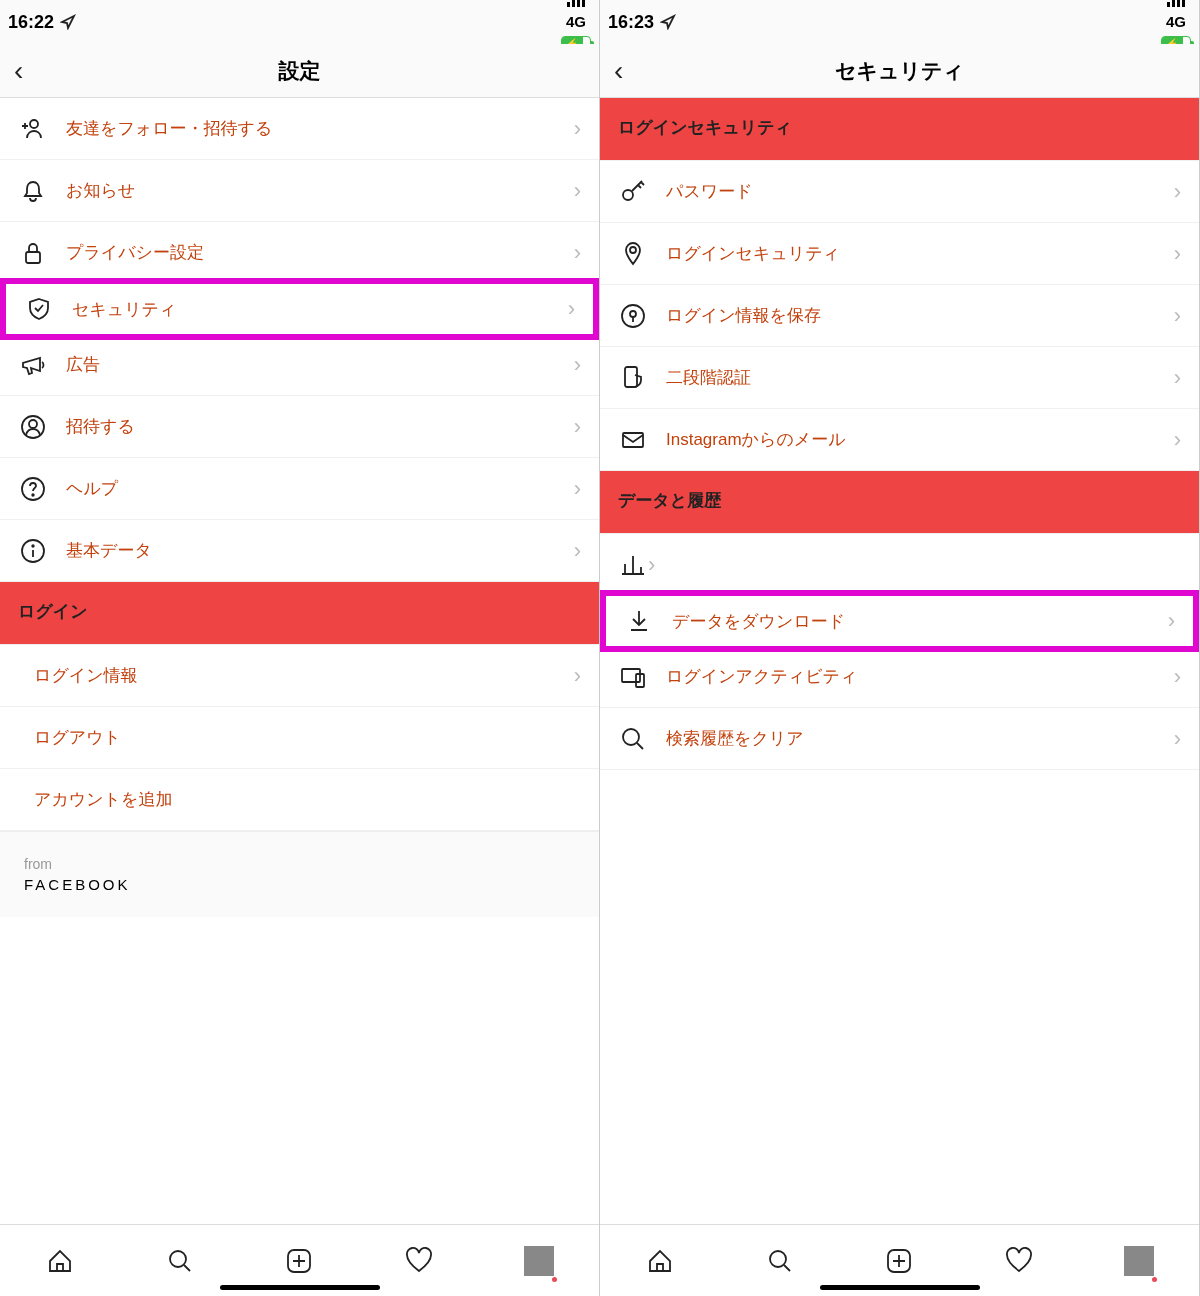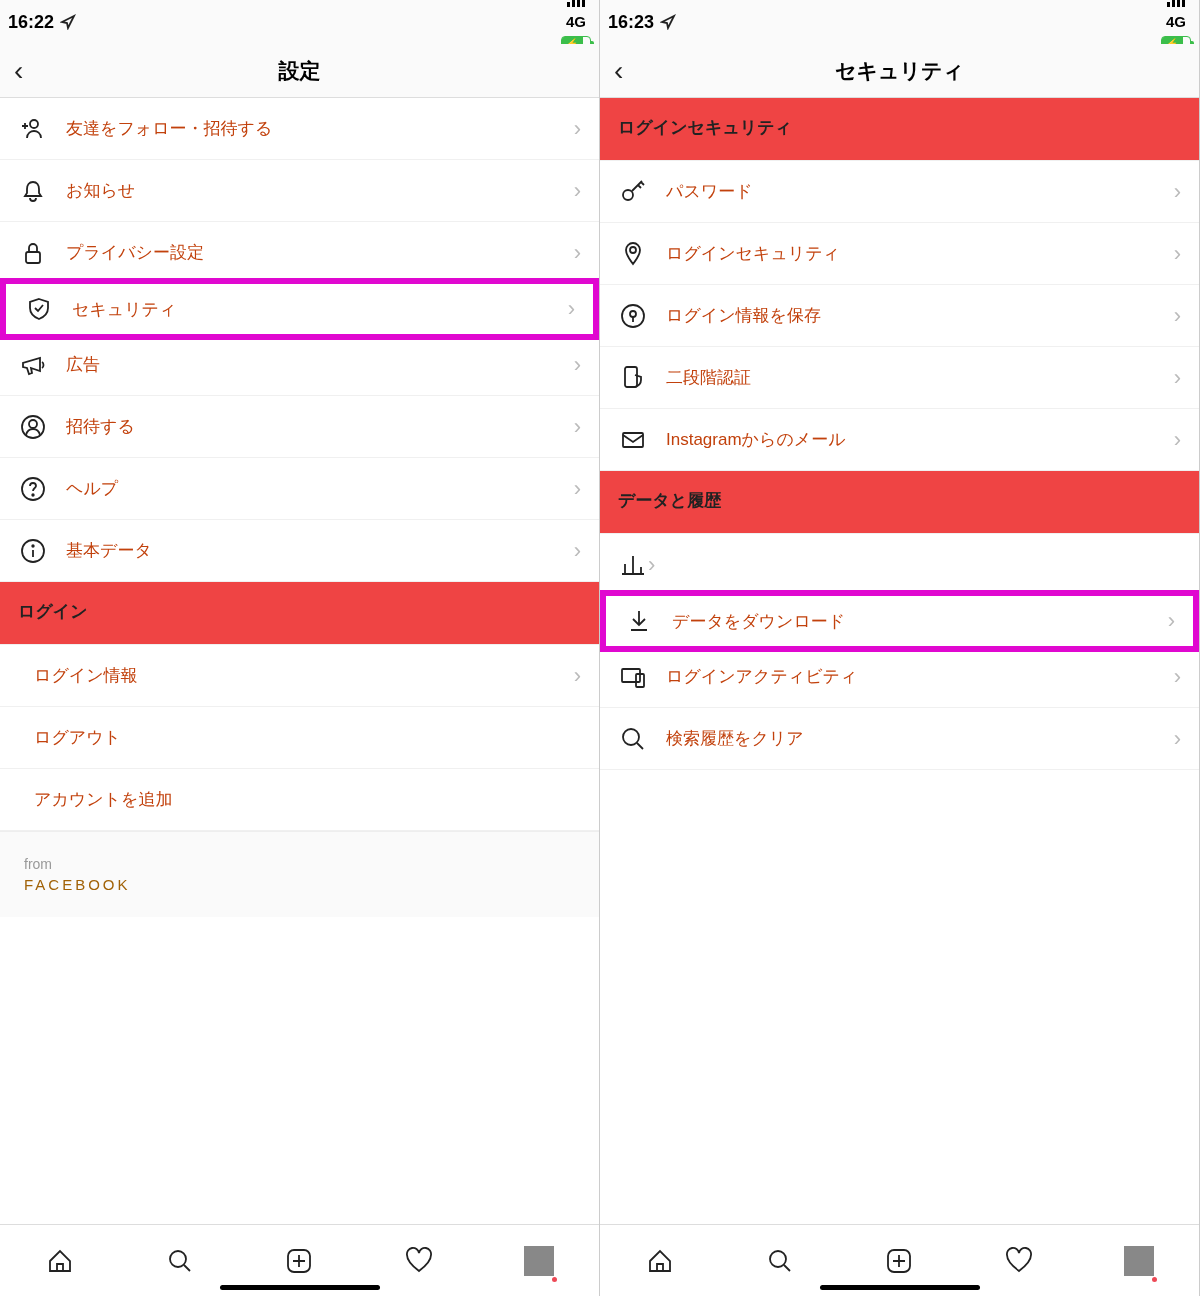--- a/index.html
+++ b/index.html
@@ -73,21 +73,21 @@
     padding: 18px 18px 21px;
     font-size: 17px;
     font-weight: 600;
     color: #222;
     background: #ef4444;
     border-bottom: 1px solid #f0f0f0;
   }
   .link-row { color: #3897f0; }
   .highlight { border: 6px solid #e008d0; margin: -6px 0; position: relative; z-index: 5;}
   .from-fb { padding: 24px; color: #999; font-size: 14px; background:#fafafa; border-top:1px solid #eee;}
-  .from-fb .fb { letter-spacing: 3px; color:#a16207; font-size:15px; margin-top:4px;}
+  .from-fb .fb { letter-spacing: 3px; color:#000000; font-size:15px; margin-top:4px;}
   .tab-bar {
     height: 72px;
     border-top: 1px solid #ddd;
     display: flex;
     align-items: center;
     justify-content: space-around;
     background: #fff;
   }
   .tab-bar .tab-icon { width:30px;height:30px;display:flex;align-items:center;justify-content:center;}
   .tab-profile { width: 30px; height: 30px; background: #888; position:relative;}

